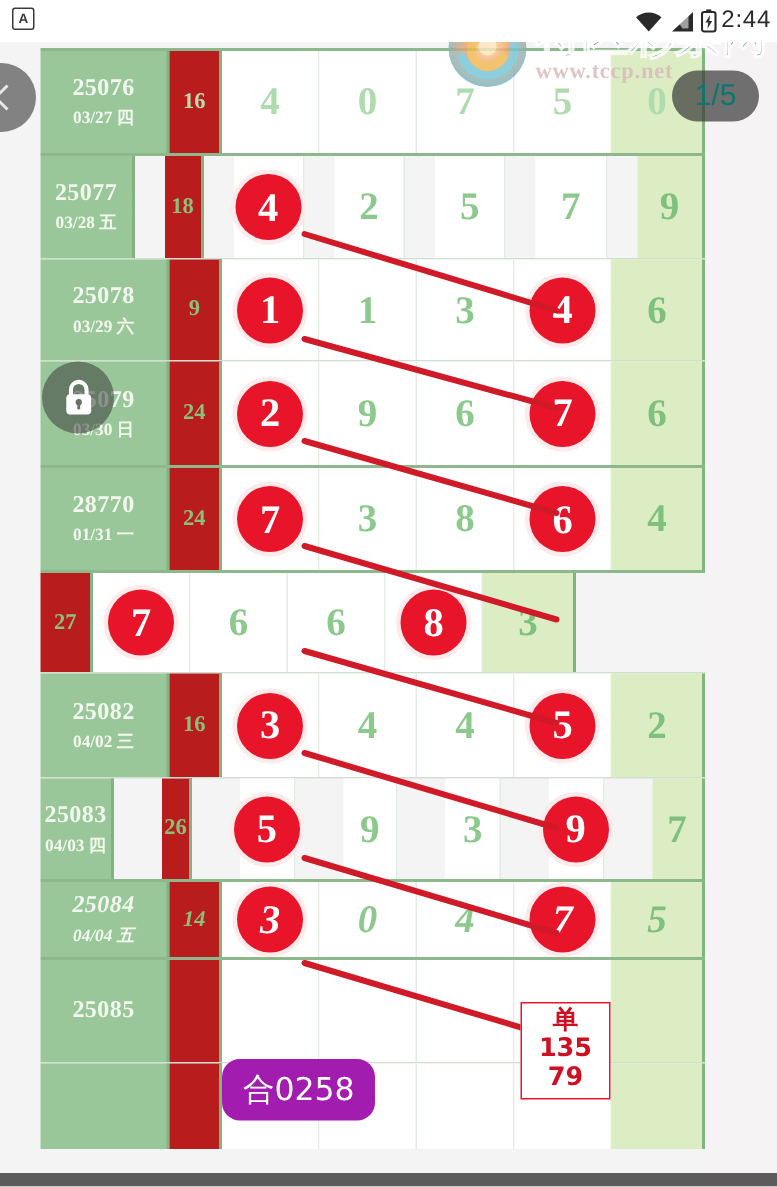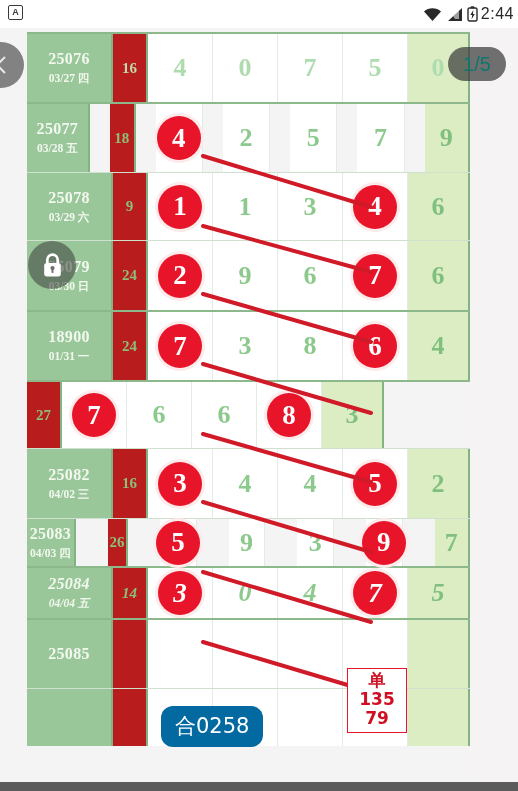--- a/index.html
+++ b/index.html
@@ -91,23 +91,23 @@
 
   
   .tag-lianxing {
     position: absolute; left: 245px; top: 108px;
     background: #ef1527; color: #fff; border-radius: 8px;
     padding: 6px 13px 7px; font-size: 19px; font-weight: bold;
     font-family: "DejaVu Sans", sans-serif; z-index: 20;
   }
   .tag-he {
     position: absolute; left: 148px; top: 706px;
-    background: #0369a1; color: #fff; border-radius: 12px;
+    background: #a21caf; color: #fff; border-radius: 12px;
     padding: 6px 14px 7px; font-size: 21px;
-    font-family: "DejaVu Sans", sans-serif; z-index: 20; margin-left: 13px;
+    font-family: "DejaVu Sans", sans-serif; z-index: 20;
   }
   .box-dan {
     position: absolute; left: 347px; top: 668px;
     width: 60px; background: #ffffff; border: 1.6px solid #e8142a;
     color: #cf0f22; text-align: center; z-index: 20;
     font-family: "DejaVu Sans", sans-serif; font-weight: bold;
     padding: 2px 0 4px; line-height: 1.12;
   }
   .box-dan .d1 { font-size: 17px; }
   .box-dan .d2 { font-size: 17px; }
@@ -221,21 +221,21 @@
         </div>
         <div class="c-num">9</div>
         <div class="c-num">6</div>
         <div class="c-num">
           <div class="marker">7</div>
         </div>
         <div class="c-tail">6</div>
       </div>
       <div class="row sep" style="height: 70px;">
         <div class="c-period">
-          <div class="pno">18900</div>
+          <div class="pno">28770</div>
           <div class="pdate">01/31 一</div>
         </div>
         <div class="c-sum">24</div>
         <div class="c-num">
           <div class="marker">7</div>
         </div>
         <div class="c-num">3</div>
         <div class="c-num">8</div>
         <div class="c-num">
           <div class="marker">6</div>
@@ -263,21 +263,21 @@
         <div class="c-num">
           <div class="marker">3</div>
         </div>
         <div class="c-num">4</div>
         <div class="c-num">4</div>
         <div class="c-num">
           <div class="marker">5</div>
         </div>
         <div class="c-tail">2</div>
       </div>
-      <div class="row thin" style="height: 48px; gap: 32px;">
+      <div class="row thin" style="height: 68px; gap: 32px;">
         <div class="c-period">
           <div class="pno">25083</div>
           <div class="pdate">04/03 四</div>
         </div>
         <div class="c-sum">26</div>
         <div class="c-num">
           <div class="marker">5</div>
         </div>
         <div class="c-num">9</div>
         <div class="c-num">3</div>
@@ -356,20 +356,39 @@
   </div>
 
   <div class="back-btn">
     <svg width="20" height="22" viewBox="0 0 20 22">
       <path d="M14 3 L6 11 L14 19" fill="none" stroke="#e8e8e8" stroke-width="2"></path>
     </svg>
   </div>
 
   <div class="page-badge">1/5</div>
 
+  <div class="watermark">
+    <svg width="56" height="56" viewBox="0 0 56 56">
+      <defs>
+        <radialGradient id="g1" cx="50%" cy="45%" r="60%">
+          <stop offset="0%" stop-color="#ffe9a8"></stop>
+          <stop offset="45%" stop-color="#f0a36a"></stop>
+          <stop offset="100%" stop-color="#5bb8d8"></stop>
+        </radialGradient>
+      </defs>
+      <circle cx="28" cy="28" r="26" fill="url(#g1)"></circle>
+      <path d="M28 10a18 18 0 1 1-17.6 21.6" fill="none" stroke="#67c9e0" stroke-width="6" opacity=".85"></path>
+      <path d="M34 20a11 11 0 1 0 5 12" fill="none" stroke="#f2b84c" stroke-width="6" opacity=".9"></path>
+      <circle cx="28" cy="27" r="6" fill="#fbe7bd"></circle>
+    </svg>
+    <div class="wm-text">
+      <div class="wm-cn">特区彩票网</div>
+      <div class="wm-url">www.tccp.net</div>
+    </div>
+  </div>
 
   <div class="statusbar">
     <div class="sb-letter">A</div>
     <div class="sb-right">
       <svg class="ico" width="19" height="15" viewBox="0 0 19 15">
         <path d="M9.5 14 L1 4.5 A13 13 0 0 1 18 4.5 Z" fill="#2a2a2a"></path>
       </svg>
       <svg class="ico" width="19" height="15" viewBox="0 0 19 15">
         <path d="M17 1 L17 14 L3 14 Z" fill="#2a2a2a"></path>
         <path d="M8 9 L14 3 L14 12 L10 12 Z" fill="#ffffff" opacity=".55"></path>

